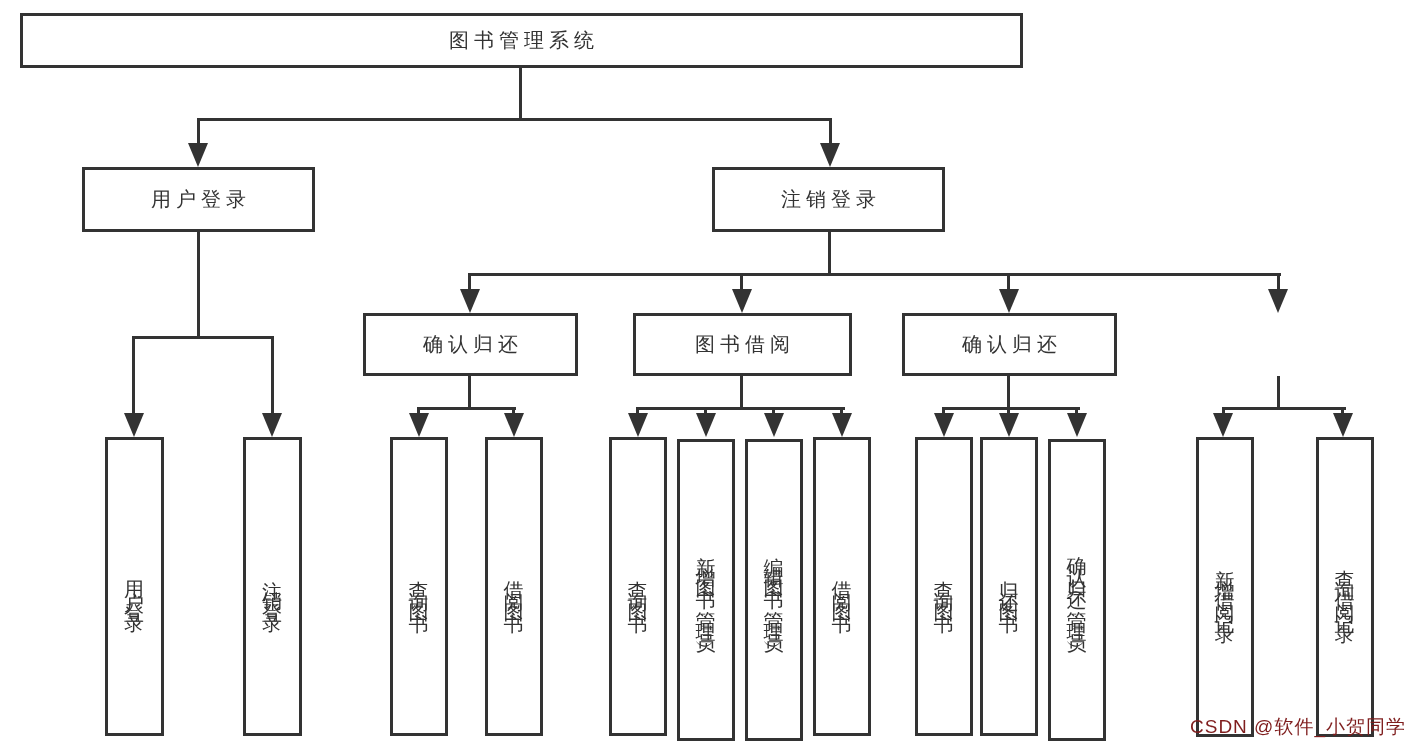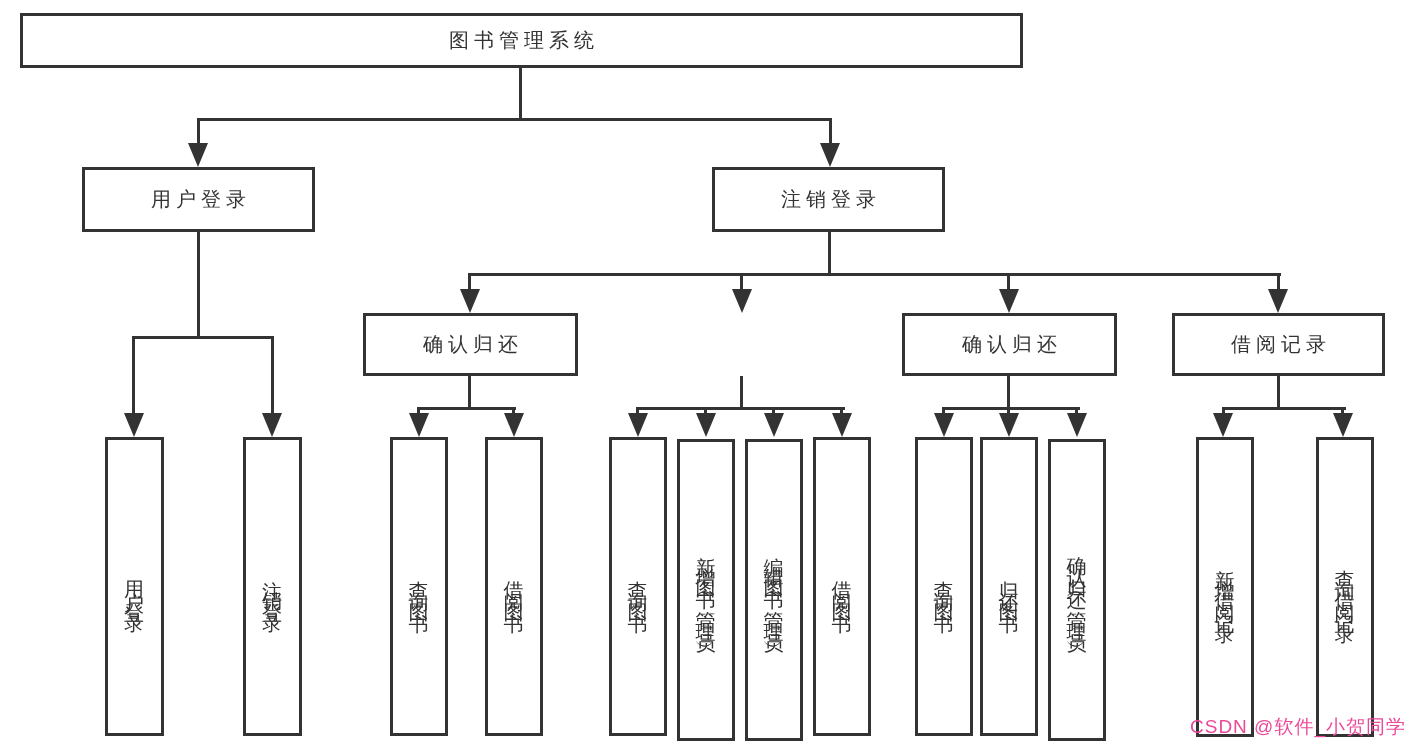--- a/index.html
+++ b/index.html
@@ -40,21 +40,21 @@
   }
   .line { position:absolute; background:#333333; }
   .arrow {
     position:absolute; width:0; height:0;
     border-left:10px solid transparent;
     border-right:10px solid transparent;
     border-top:24px solid #333333;
   }
   #watermark {
     position:absolute; left:1190px; top:714px;
-    font-size:19px; color:#ec4899; letter-spacing:1px;
+    font-size:19px; color:#7f1d1d; letter-spacing:1px;
     z-index:10; white-space:nowrap;
   }
 </style>
 </head>
 <body>
 
 <div id="canvas">
 
   <div class="line" style="left:519px;top:68px;width:3px;height:50px"></div>
   <div class="line" style="left:197px;top:118px;width:635px;height:3px"></div>
@@ -122,22 +122,22 @@
   <div class="hbox" style="left:712px;top:167px;width:233px;height:65px">注销登录</div>
 
   <div class="vbox" style="left:105px;top:437px;width:59px;height:299px">
     <span class="vtext">用户登录</span>
   </div>
   <div class="vbox" style="left:243px;top:437px;width:59px;height:299px">
     <span class="vtext">注销登录</span>
   </div>
 
   <div class="hbox" style="left:363px;top:313px;width:215px;height:63px">确认归还</div>
+  <div class="hbox" style="left:633px;top:313px;width:219px;height:63px">图书借阅</div>
   <div class="hbox" style="left:902px;top:313px;width:215px;height:63px">确认归还</div>
-  <div class="hbox" style="left:1172px;top:313px;width:213px;height:63px">借阅记录</div>
 
   <div class="vbox" style="left:390px;top:437px;width:58px;height:299px">
     <span class="vtext">查询图书</span>
   </div>
   <div class="vbox" style="left:485px;top:437px;width:58px;height:299px">
     <span class="vtext">借阅图书</span>
   </div>
 
   <div class="vbox" style="left:609px;top:437px;width:58px;height:299px">
     <span class="vtext">查询图书</span>

